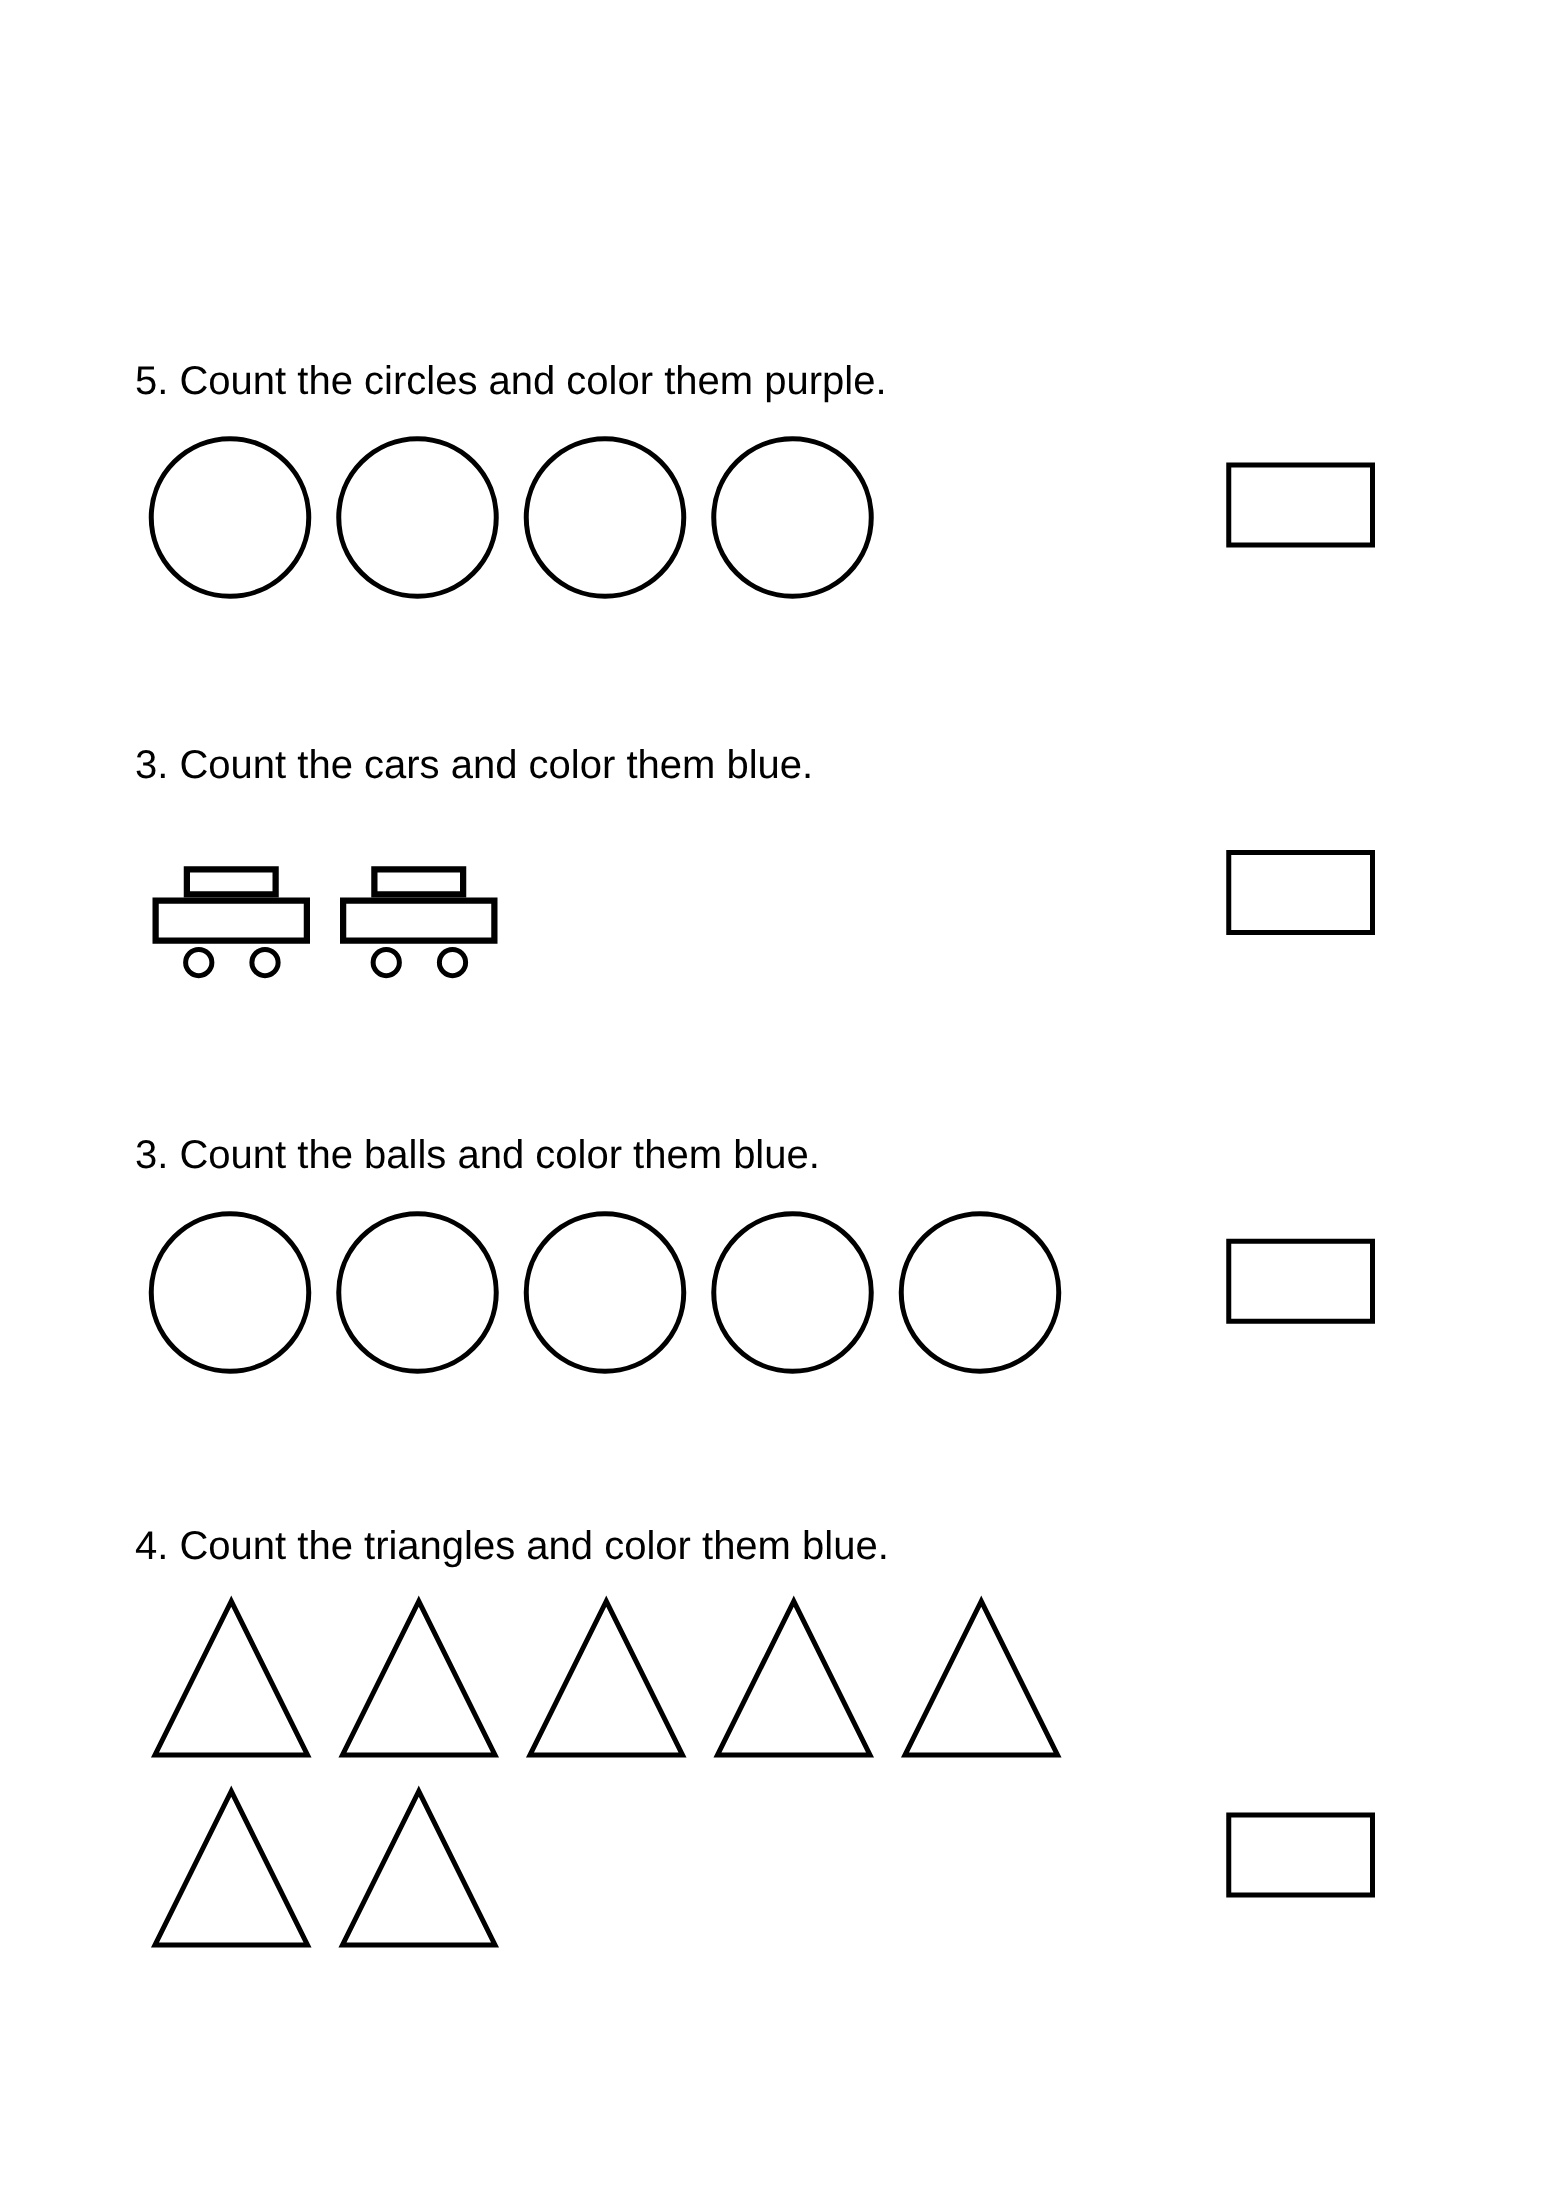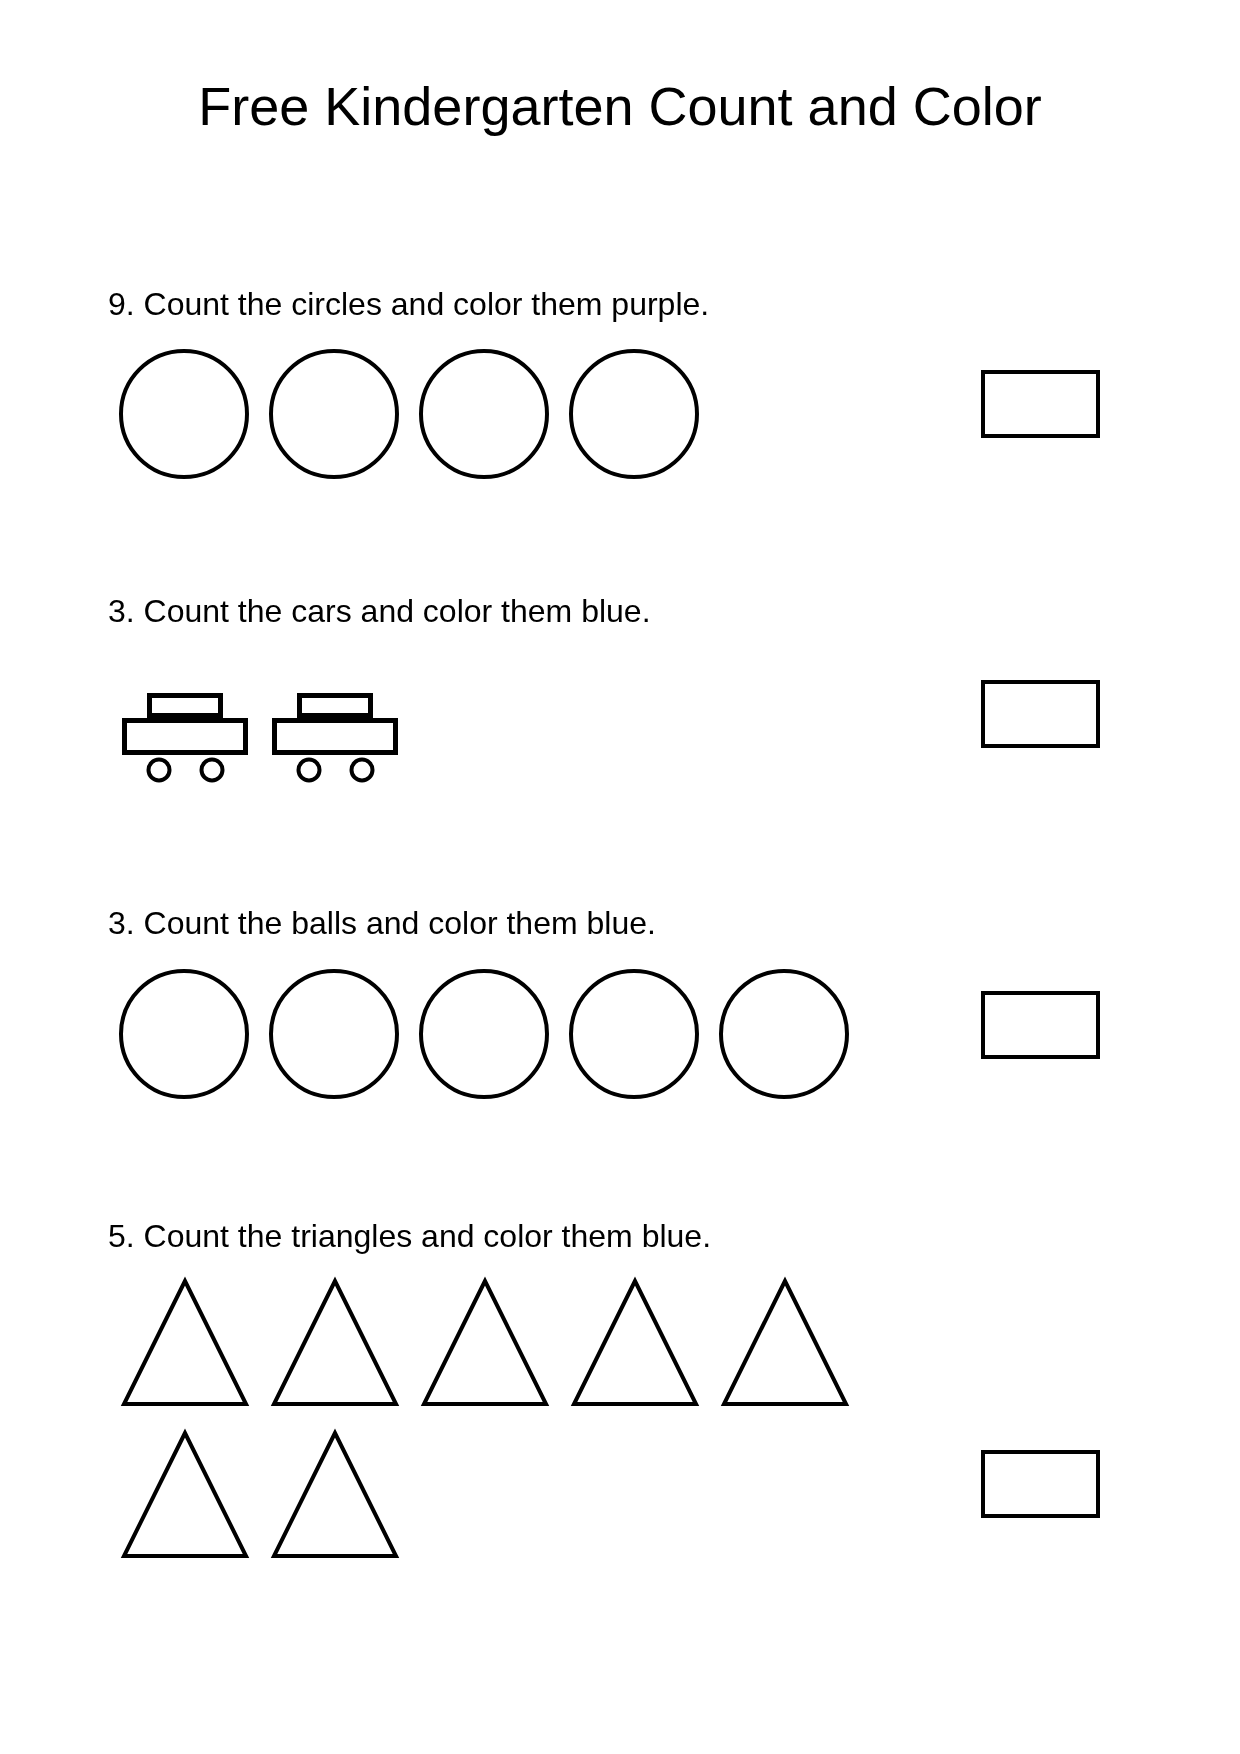--- a/index.html
+++ b/index.html
@@ -46,24 +46,24 @@
   .box-q1 { top:370px; }
   .box-q2 { top:680px; }
   .box-q3 { top:991px; }
   .box-q4 { top:1450px; }
 </style>
 </head>
 <body>
 
 <div class="page">
 
-  <h1 class="title"><span>Free Kindergarten Count and Color</span><br></h1>
+  <h1 class="title"><br></h1>
 
   <section>
-    <div class="prompt q1">9. Count the circles and color them purple.</div>
+    <div class="prompt q1">5. Count the circles and color them purple.</div>
     <div class="shape-row row-q1">
         <div class="shape-circle"></div>
         <div class="shape-circle"></div>
         <div class="shape-circle"></div>
         <div class="shape-circle"></div>
       </div>
     <div class="answer-box box-q1"></div>
   </section>
 
   <section>
@@ -95,21 +95,21 @@
         <div class="shape-circle"></div>
         <div class="shape-circle"></div>
         <div class="shape-circle"></div>
         <div class="shape-circle"></div>
         <div class="shape-circle"></div>
       </div>
     <div class="answer-box box-q3"></div>
   </section>
 
   <section>
-    <div class="prompt q4">5. Count the triangles and color them blue.</div>
+    <div class="prompt q4">4. Count the triangles and color them blue.</div>
     <div class="shape-row row-q4a">
         <span class="shape-wrap">
           <svg width="130" height="132" viewBox="0 0 130 132" fill="none" stroke="#000000">
             <polygon points="65,5 4,128 126,128" stroke-width="4"></polygon>
           </svg>
         </span>
         <span class="shape-wrap">
           <svg width="130" height="132" viewBox="0 0 130 132" fill="none" stroke="#000000">
             <polygon points="65,5 4,128 126,128" stroke-width="4"></polygon>
           </svg>

